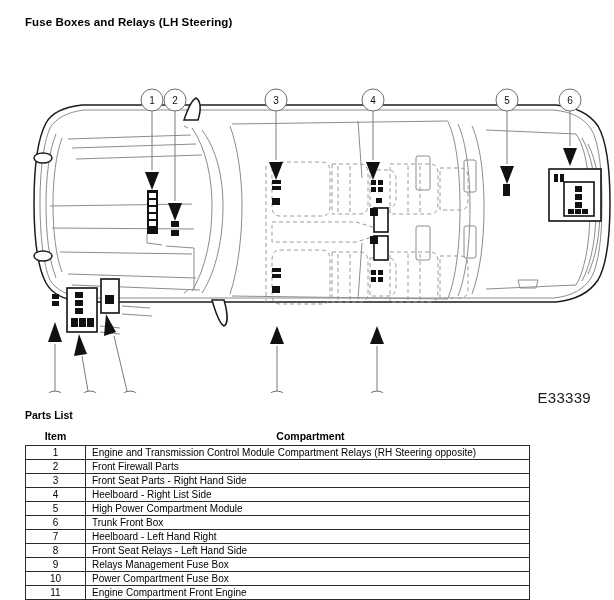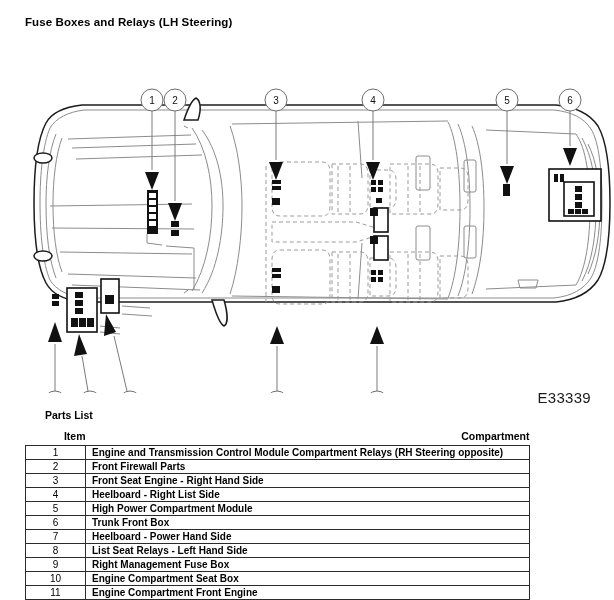--- a/index.html
+++ b/index.html
@@ -44,39 +44,38 @@
     font-size: 15px;
     letter-spacing: 0.3px;
     color: #1a1a1a;
   }
   .parts-heading {
     position: absolute;
     left: 9px;
     top: 409px;
     font-size: 10.5px;
     font-weight: bold;
-    margin-left: 20px;
   }
   .table-wrap {
     position: absolute;
     left: 9px;
     top: 430px;
     width: 504px;
   }
   table.parts {
     border-collapse: collapse;
     width: 504px;
     table-layout: fixed;
   }
   table.parts col.c-item { width: 60px; }
   table.parts col.c-desc { width: 444px; }
   table.parts th {
     font-size: 10.5px;
     font-weight: bold;
-    text-align: right;
+    text-align: center;
     padding: 0 0 3px 0;
     border: none;
     background: transparent;
     margin-top: 12px;
   }
   table.parts th.th-item { padding-left: 0px; }
   table.parts th.th-desc { padding-left: 6px; }
   table.parts td {
     border: 1px solid #2b2b2b;
     font-size: 10px;
@@ -84,21 +83,20 @@
     line-height: 13px;
     padding: 0;
   }
   table.parts td.item {
     text-align: center;
   }
   table.parts td.desc {
     padding-left: 6px;
     white-space: nowrap;
     overflow: hidden;
-    font-weight: bold;
   }
   svg { display: block; }
   .cal-circle { fill: #ffffff; stroke: #6e6e6e; stroke-width: 1; }
   .cal-num { font-family: "Liberation Sans", sans-serif; font-size: 10px; fill: #111111; text-anchor: middle; }
   .leader { stroke: #7a7a7a; stroke-width: 1; fill: none; }
   .body-outline { fill: #ffffff; stroke: #1c1c1c; stroke-width: 1.5; }
   .body-line { fill: none; stroke: #8c8c8c; stroke-width: 1; }
   .seat { fill: none; stroke: #9b9b9b; stroke-width: 1; stroke-dasharray: 4 3; }
   .part-blk { fill: #111111; stroke: none; }
   .part-box { fill: #ffffff; stroke: #111111; stroke-width: 1.6; }
@@ -405,49 +403,49 @@
           <tr>
             <td class="item">1</td>
             <td class="desc">Engine and Transmission Control Module Compartment Relays (RH Steering opposite)</td>
           </tr>
           <tr>
             <td class="item">2</td>
             <td class="desc">Front Firewall Parts</td>
           </tr>
           <tr>
             <td class="item">3</td>
-            <td class="desc">Front Seat Engine - Right Hand Side</td>
+            <td class="desc">Front Seat Parts - Right Hand Side</td>
           </tr>
           <tr>
             <td class="item">4</td>
             <td class="desc">Heelboard - Right List Side</td>
           </tr>
           <tr>
             <td class="item">5</td>
             <td class="desc">High Power Compartment Module</td>
           </tr>
           <tr>
             <td class="item">6</td>
             <td class="desc">Trunk Front Box</td>
           </tr>
           <tr>
             <td class="item">7</td>
-            <td class="desc">Heelboard - Power Hand Side</td>
+            <td class="desc">Heelboard - Left Hand Right</td>
           </tr>
           <tr>
             <td class="item">8</td>
-            <td class="desc">List Seat Relays - Left Hand Side</td>
+            <td class="desc">Front Seat Relays - Left Hand Side</td>
           </tr>
           <tr>
             <td class="item">9</td>
-            <td class="desc">Right Management Fuse Box</td>
+            <td class="desc">Relays Management Fuse Box</td>
           </tr>
           <tr>
             <td class="item">10</td>
-            <td class="desc">Engine Compartment Seat Box</td>
+            <td class="desc">Power Compartment Fuse Box</td>
           </tr>
           <tr>
             <td class="item">11</td>
             <td class="desc">Engine Compartment Front Engine</td>
           </tr>
         </tbody>
     </table>
   </div>
 
 </div>

